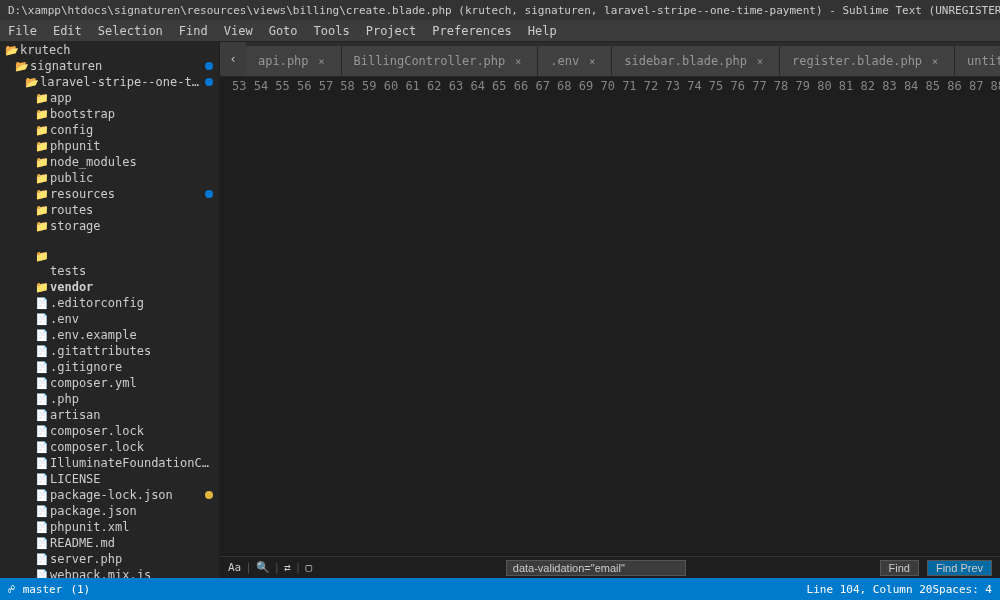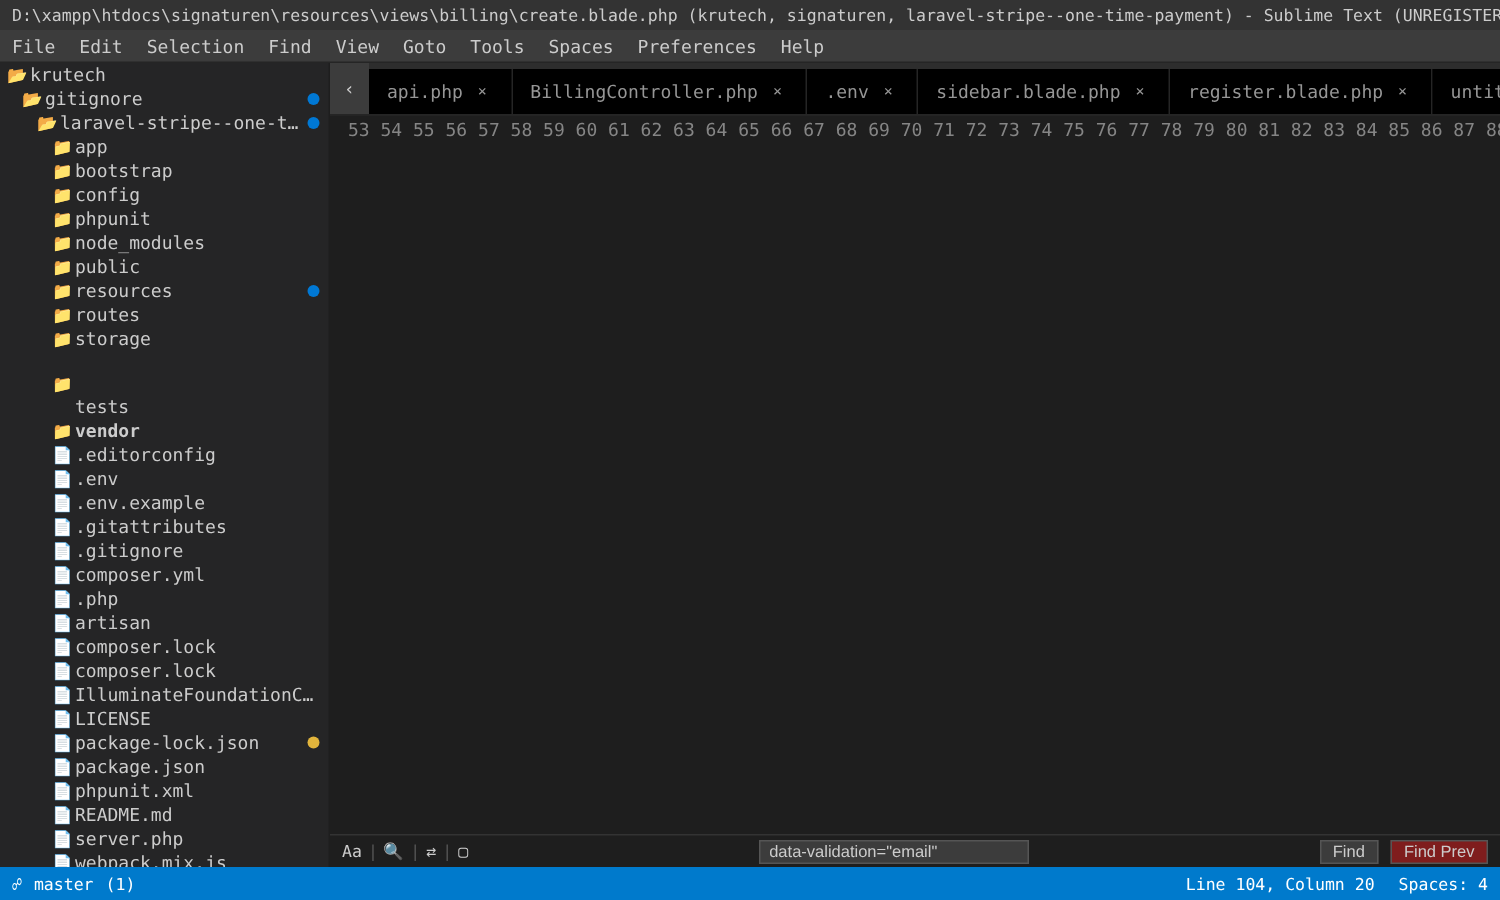--- a/index.html
+++ b/index.html
@@ -92,21 +92,21 @@
       align-items: flex-end;
       overflow: hidden;
       flex-shrink: 0;
       border-bottom: 1px solid #252525;
     }
     .tab {
       display: flex;
       align-items: center;
       padding: 0 12px;
       height: 30px;
-      background: #000000;
+      background: #404040;
       color: #969696;
       font-size: 12px;
       border-right: 1px solid #252525;
       cursor: pointer;
       white-space: nowrap;
       position: relative;
     }
     .tab-close {
       margin-left: 6px;
       color: #969696;
@@ -155,21 +155,21 @@
       background: #007acc;
       display: flex;
       align-items: center;
       padding: 0 8px;
       font-size: 11px;
       color: #fff;
       flex-shrink: 0;
       justify-content: space-between;
     }
     .status-left { display: flex; align-items: center; gap: 8px; }
-    .status-right { display: flex; align-items: flex-end; gap: 16px; }
+    .status-right { display: flex; align-items: flex-end; }
 
     
     #bottombar {
       height: 22px;
       background: #1e1e1e;
       border-top: 1px solid #333;
       display: flex;
       align-items: center;
       padding: 0 8px;
       font-size: 11px;
@@ -204,21 +204,21 @@
 </div>
 
 <div id="menubar">
 <div class="menu-item">File</div>
     <div class="menu-item">Edit</div>
     <div class="menu-item">Selection</div>
     <div class="menu-item">Find</div>
     <div class="menu-item">View</div>
     <div class="menu-item">Goto</div>
     <div class="menu-item">Tools</div>
-    <div class="menu-item">Spaces</div>
+    <div class="menu-item">Project</div>
     <div class="menu-item">Preferences</div>
     <div class="menu-item">Help</div>
   </div>
 
 <div id="main">
 
   <div id="sidebar">
     <div class="sidebar-tree">
 
     <div class="tree-item">
@@ -226,21 +226,21 @@
           <span class="tree-icon">
             <span class="folder-icon" style="font-size:11px;">📂</span>
           </span>
           <span class="tree-label" style="overflow: hidden; text-overflow: ellipsis; max-width: 160px;">krutech</span>
         </div>
         <div class="tree-item">
           <span class="tree-indent" style="width: 14px;"></span>
           <span class="tree-icon">
             <span class="folder-icon" style="font-size:11px;">📂</span>
           </span>
-          <span class="tree-label" style="overflow: hidden; text-overflow: ellipsis; max-width: 160px;">gitignore</span>
+          <span class="tree-label" style="overflow: hidden; text-overflow: ellipsis; max-width: 160px;">signaturen</span>
           <span class="tree-badge"></span>
         </div>
         <div class="tree-item">
           <span class="tree-indent" style="width: 24px;"></span>
           <span class="tree-icon">
             <span class="folder-icon" style="font-size:11px;">📂</span>
           </span>
           <span class="tree-label" style="overflow: hidden; text-overflow: ellipsis; max-width: 160px;">laravel-stripe--one-time-payment</span>
           <span class="tree-badge"></span>
         </div>
@@ -540,21 +540,21 @@
         <span style="color:#555">|</span>
         <span>⇄</span>
         <span style="color:#555">|</span>
         <span>▢</span>
       </div>
       <div class="search-bar-bottom">
         <input class="search-input-bottom" value="data-validation=&quot;email&quot;" readonly="" style="">
       </div>
       <div class="bottom-right">
         <button style="background:#3c3c3c;border:1px solid #555;color:#ccc;padding:1px 8px;font-size:11px;cursor:pointer;">Find</button>
-        <button style="background:#7f1d1d;border:1px solid #555;color:#ccc;padding:1px 8px;font-size:11px;cursor:pointer;">Find Prev</button>
+        <button style="background:#0369a1;border:1px solid #555;color:#ccc;padding:1px 8px;font-size:11px;cursor:pointer;">Find Prev</button>
       </div>
     </div>
 
   </div>
 </div>
 
 <div id="statusbar">
   <div class="status-left">
     <span>☍</span>
     <span>master</span>

